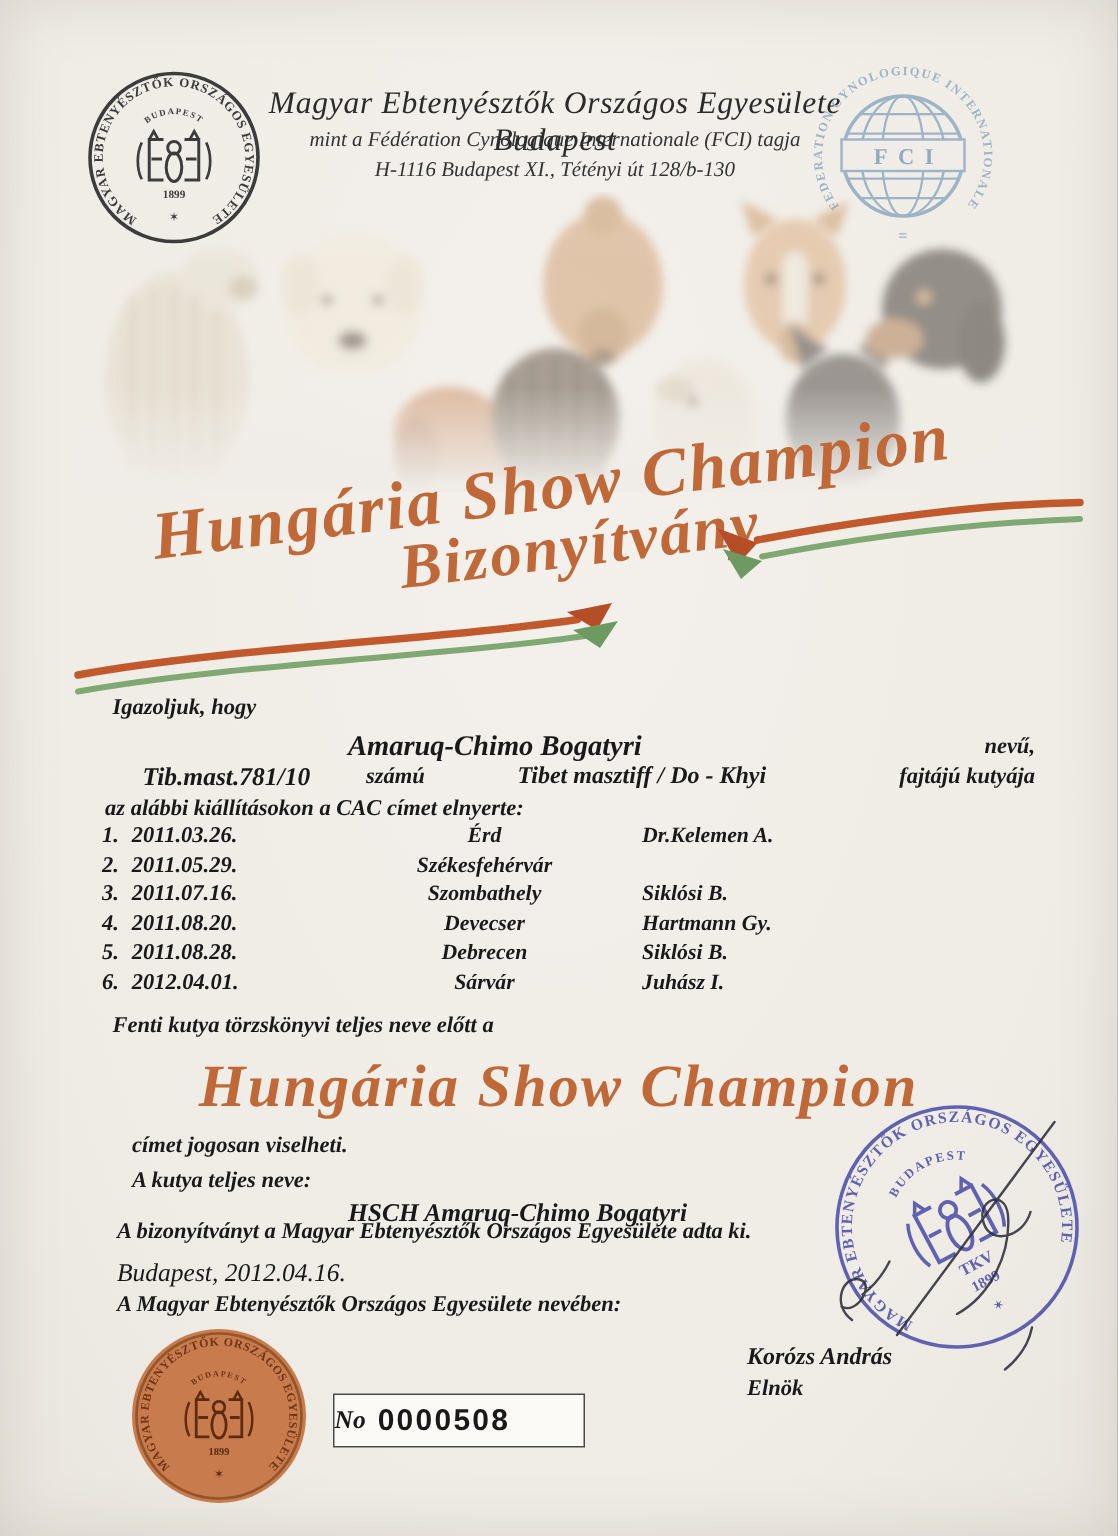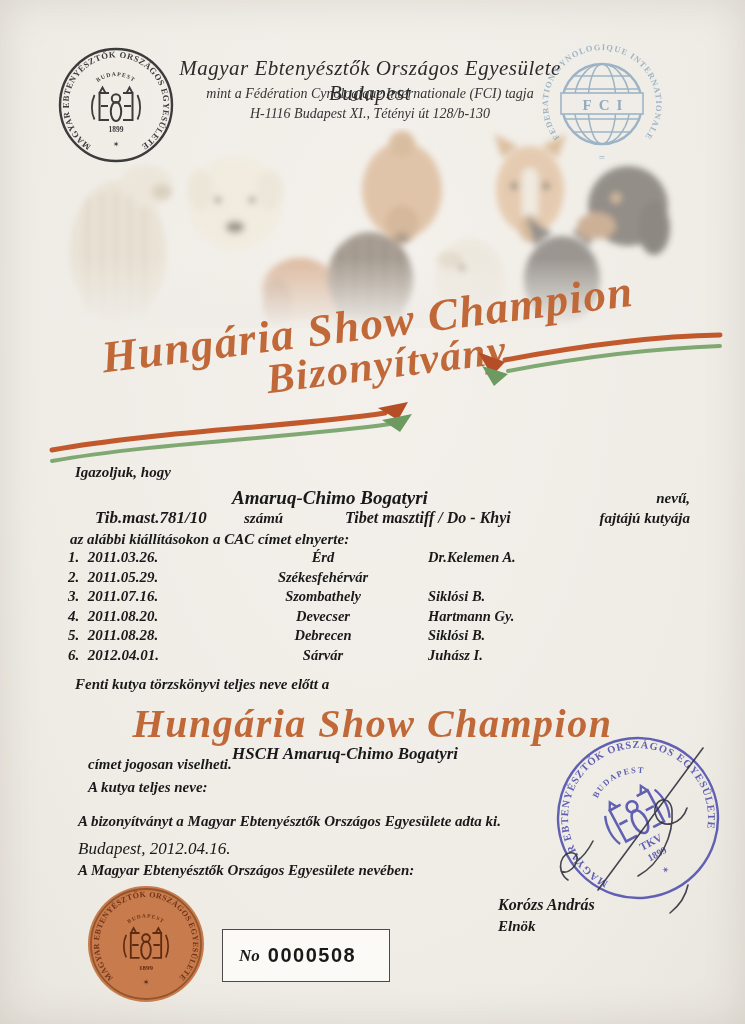--- a/index.html
+++ b/index.html
@@ -32,21 +32,21 @@
   .t19{font-size:19px;}
   .rightcol{text-align:right;}
   
   #show-rows{left:0;top:549px;width:745px;}
   .show-row{position:relative;height:19.5px;}
   .show-row .c1{position:absolute;left:68px;width:160px;font-size:15px;}
   .show-row .c1 .num{display:inline-block;min-width:16px;}
   .show-row .c2{position:absolute;left:218px;width:210px;text-align:center;font-size:14.5px;}
   .show-row .c3{position:absolute;left:428px;width:200px;font-size:14.5px;}
   
-  #no-box{left:222px;top:929px;width:168px;height:53px;border:1.5px solid #4a4a4a;background:#fbfaf7;display:flex;align-items:center;padding-left:16px;box-sizing:border-box;}
+  #no-box{left:222px;top:929px;width:168px;height:36px;border:1.5px solid #4a4a4a;background:#fbfaf7;display:flex;align-items:center;padding-left:0;box-sizing:border-box;}
   #no-box .no{font-style:italic;font-weight:bold;font-size:17px;margin-right:8px;}
   #no-box .num{font-family:"Liberation Sans",sans-serif;font-weight:bold;font-size:20px;letter-spacing:1.5px;}
   
   #signer{left:498px;top:896px;width:170px;font-size:16px;}
   #signer .title{font-size:15px;margin-top:4px;}
   svg text{font-family:"Liberation Serif", serif;}
 </style>
 </head>
 <body>
 
@@ -222,21 +222,21 @@
       <span class="c3">Juhász I.</span>
     </div>
   </div>
 
   <div class="abs bi t15" style="left:75px;top:676px">Fenti kutya törzskönyvi teljes neve előtt a</div>
 
   <div class="abs script" id="champion-title2">Hungária Show Champion</div>
 
   <div class="abs bi t15" style="left:88px;top:756px">címet jogosan viselheti.</div>
   <div class="abs bi t15" style="left:88px;top:779px">A kutya teljes neve:</div>
-  <div class="abs bi t17" style="left:232px;top:744px">HSCH Amaruq-Chimo Bogatyri</div>
+  <div class="abs bi t17" style="left:232px;top:799px">HSCH Amaruq-Chimo Bogatyri</div>
 
   <div class="abs bi t15" style="left:78px;top:813px">A bizonyítványt a Magyar Ebtenyésztők Országos Egyesülete adta ki.</div>
   <div class="abs it t17" style="left:78px;top:839px">Budapest, 2012.04.16.</div>
   <div class="abs bi t15" style="left:78px;top:862px">A Magyar Ebtenyésztők Országos Egyesülete nevében:</div>
 
   <svg class="abs" style="left:86px;top:884px" width="120" height="120" viewBox="0 0 120 120">
     <defs>
       <path id="os-ring" d="M60,107 A47,47 0 1 1 60.05,107"></path>
       <path id="os-bud" d="M36.2,47.3 A27.5,27.5 0 0 1 83.8,47.3"></path>
     </defs>

